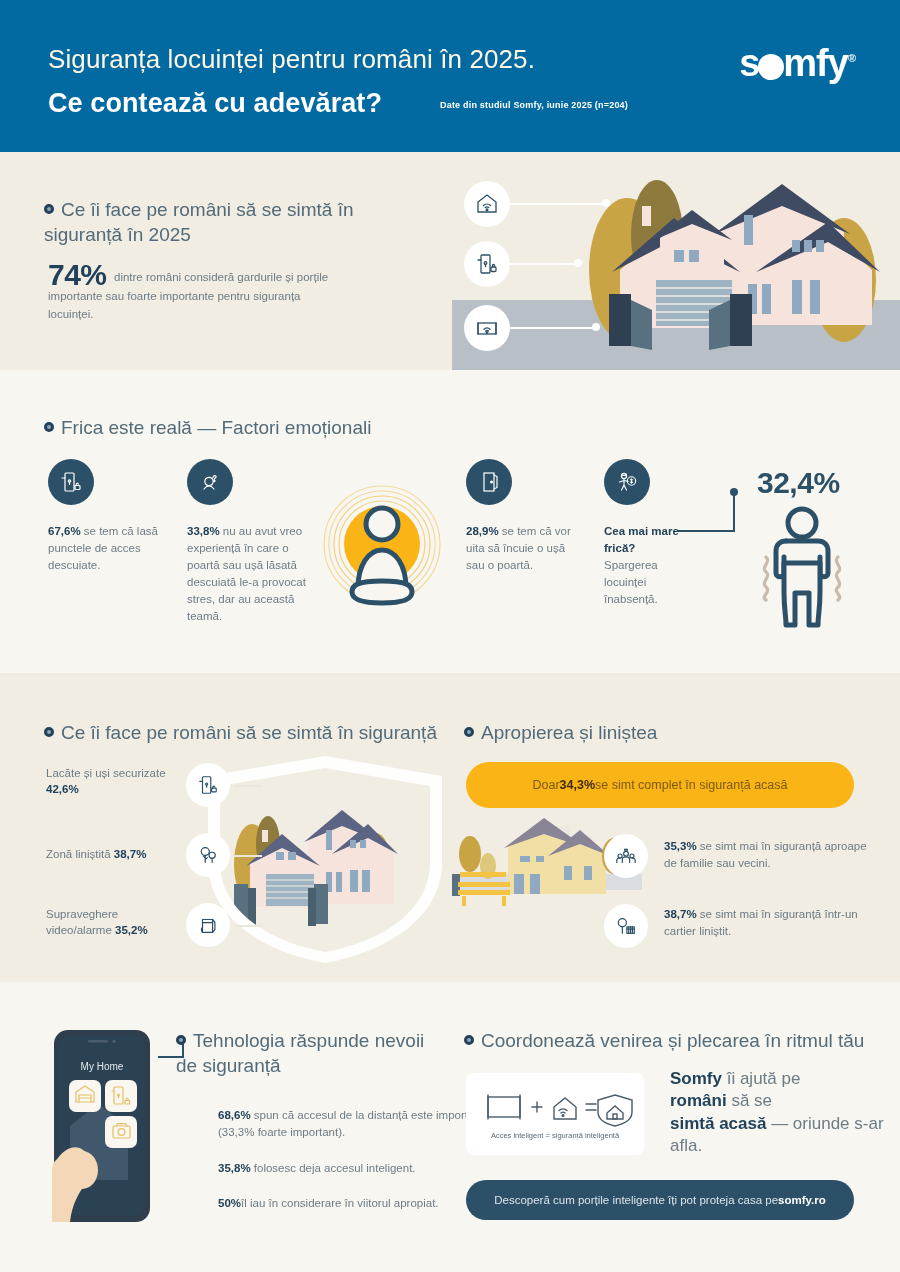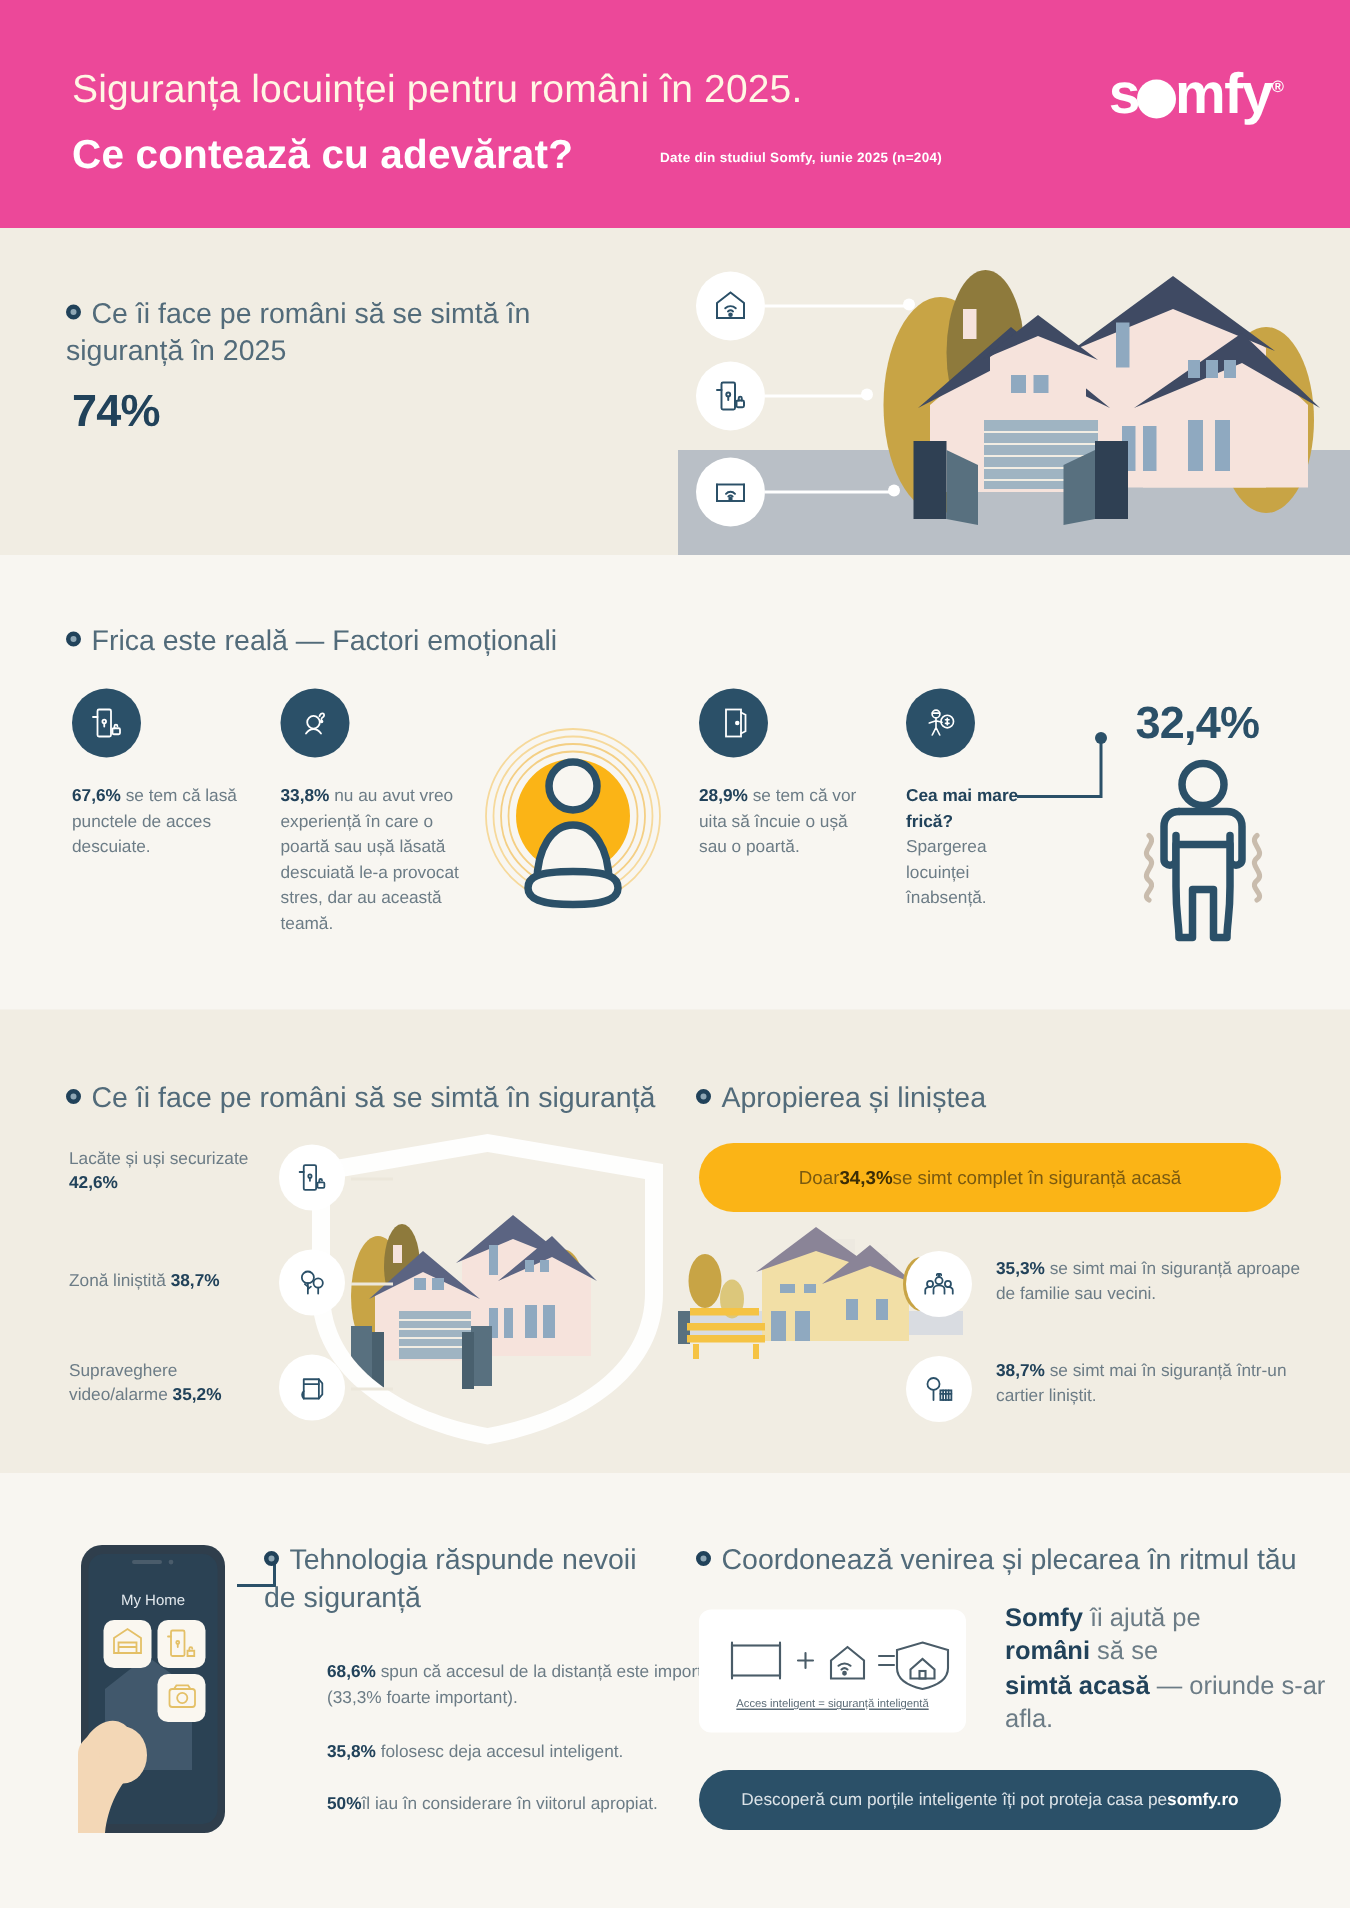--- a/index.html
+++ b/index.html
@@ -4,21 +4,21 @@
 <style>
   html,body{margin:0;padding:0;}
   body{
     width:900px;height:1272px;overflow:hidden;
     font-family:"Liberation Sans","DejaVu Sans",sans-serif;
     background:#F7F5F0;color:#2E4A5C;
   }
   .page{position:relative;width:900px;height:1272px;}
 
   
-  .header{position:absolute;left:0;top:0;width:900px;height:152px;background:#ec4899;}
+  .header{position:absolute;left:0;top:0;width:900px;height:152px;background:#0369a1;}
   .hdr-title1{position:absolute;left:48px;top:44px;font-size:26px;color:#FFF7E4;font-weight:400;letter-spacing:.1px;}
   .hdr-title2{position:absolute;left:48px;top:88px;font-size:27px;color:#FFFFFF;font-weight:bold;letter-spacing:.1px;}
   .hdr-note{position:absolute;left:440px;top:100px;font-size:9px;color:#FFFFFF;font-weight:600;letter-spacing:.2px;}
   .logo{position:absolute;right:45px;top:44px;font-size:38px;font-weight:bold;color:#fff;letter-spacing:-1px;line-height:1;}
   .logo .dotO{display:inline-block;width:26px;height:26px;border-radius:50%;background:#fff;position:relative;top:4px;margin:0 -1px;}
   .logo sup{font-size:11px;vertical-align:super;}
 
   
   .band{position:absolute;left:0;width:900px;}
   .band1{top:152px;height:218px;background:#F1EDE3;}
@@ -69,21 +69,21 @@
   .s4-art{position:absolute;left:452px;top:812px;width:190px;height:108px;overflow:hidden;}
   .s4-row{position:absolute;font-size:11.5px;color:#6C7C86;line-height:1.5;width:215px;left:664px;}
   .s4-ic{position:absolute;width:44px;height:44px;left:604px;}
 
   
   .phone{position:absolute;left:52px;top:1030px;width:100px;height:192px;}
   .b1-title{position:absolute;left:176px;top:1028px;width:270px;}
   .b1-p{position:absolute;left:178px;font-size:11.5px;color:#6C7C86;line-height:1.45;width:270px;margin-left:40px;}
   .b2-title{position:absolute;left:464px;top:1028px;}
   .eqcard{position:absolute;left:466px;top:1073px;width:178px;height:82px;background:#FFFFFF;border-radius:8px;}
-  .eqcap{position:absolute;left:0;top:58px;width:178px;text-align:center;font-size:7.5px;color:#5B6B76;text-decoration:underline;}
+  .eqcap{position:absolute;left:0;top:58px;width:178px;text-align:center;font-size:7.5px;color:#5B6B76;}
   .claim{position:absolute;left:670px;top:1068px;font-size:17px;color:#6C7C86;line-height:1.32;}
   .claim b{color:#21425A;font-weight:bold;}
   .cta{position:absolute;left:466px;top:1180px;width:388px;height:40px;border-radius:20px;background:#2B5068;
     display:flex;align-items:center;justify-content:center;font-size:11.5px;color:#DCE3E8;}
   .cta b{color:#FFFFFF;font-weight:bold;}
 </style>
 </head>
 <body>
 
 <div class="page">
@@ -94,20 +94,21 @@
     <div class="hdr-note">Date din studiul Somfy, iunie 2025 (n=204)</div>
     <div class="logo">s<span class="dotO"></span>mfy<sup>®</sup></div>
   </div>
 
   <div class="band band1"></div>
 
   <div class="s1-title h2">
     <span class="bullet"></span><span>Ce îi face pe români să se simtă în siguranță în 2025</span>
   </div>
   <div class="s1-big">74%</div>
+  <div class="s1-para"><span class="lead">dintre români consideră gardurile și porțile importante sau foarte importante pentru siguranța locuinței.</span></div>
 
   <div class="s1-art">
     <svg width="448" height="210" viewBox="0 0 448 210">
       <rect x="0" y="140" width="448" height="70" fill="#B9BFC6"></rect>
 
       <ellipse cx="175" cy="110" rx="38" ry="72" fill="#C8A445"></ellipse>
       <ellipse cx="205" cy="75" rx="26" ry="55" fill="#8E7A3C"></ellipse>
       <ellipse cx="392" cy="120" rx="32" ry="62" fill="#C8A445"></ellipse>
 
       <polygon points="268,72 330,30 392,72 392,165 268,165" fill="#F6E3DC"></polygon>

